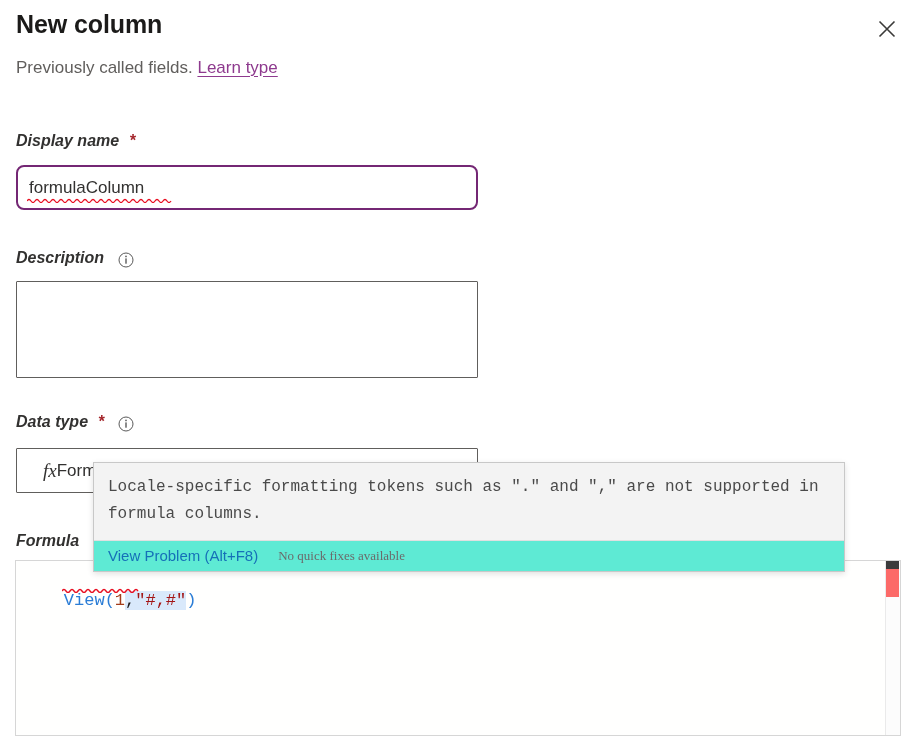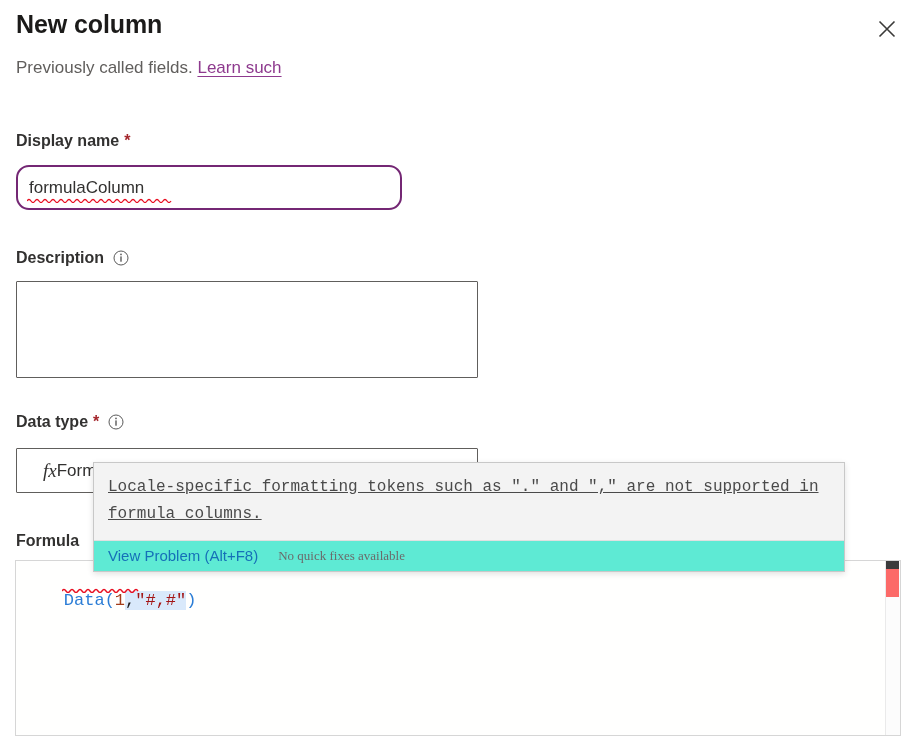--- a/index.html
+++ b/index.html
@@ -66,22 +66,23 @@
   .close-btn svg { display: block; }
 
   
   .field-label {
     position: absolute;
     font-size: 16px;
     font-weight: 600;
     color: #323130;
     white-space: nowrap;
     display: flex;
-    align-items: flex-start;
-    gap: 5px;
+    align-items: flex-end;
+    gap: 10px;
+    font-style: italic;
   }
   .req-star {
     color: #a4262c;
     font-weight: 600;
     font-size: 16px;
   }
   .info-icon {
     display: inline-flex;
     align-items: center;
     justify-content: center;
@@ -94,31 +95,31 @@
   }
   .info-icon svg { display: block; }
 
   
   #label-display-name { left: 16px; top: 132px; }
 
   .textfield {
     position: absolute;
     left: 16px;
     top: 165px;
-    width: 386px;
+    width: 462px;
     height: 45px;
     box-sizing: border-box;
     border: 2px solid #742774;
     background: #ffffff;
     padding: 0 11px;
     font-family: "Liberation Sans", sans-serif;
     font-size: 17px;
     color: #323130;
     outline: none;
-    border-radius: 13px;
+    border-radius: 8px;
   }
   .squiggle-underline {
     position: absolute;
     height: 4px;
     background: transparent;
     pointer-events: none;
   }
   .squiggle-underline svg { display:block; }
 
   
@@ -254,21 +255,20 @@
     box-shadow: 0 2px 6px rgba(0,0,0,0.12);
     z-index: 20;
   }
   .hover-message {
     padding: 11px 14px 12px 14px;
     font-family: "Liberation Mono", monospace;
     font-size: 16px;
     line-height: 27px;
     color: #4a4a4a;
     white-space: normal;
-    text-decoration: underline;
   }
   .hover-actions {
     border-top: 1px solid #e0e0e0;
     background: #5eead4;
     padding: 6px 14px 7px 14px;
     display: flex;
     align-items: center;
     gap: 20px;
   }
   .hover-link {
@@ -286,21 +286,21 @@
   }
 </style>
 </head>
 <body>
 
 <div class="panel-header">
   <div class="panel-title">New column</div>
 
   <div class="panel-subtitle">
     <span>Previously called fields.</span>
-    <span class="learn-link">Learn such</span>
+    <span class="learn-link">Learn type</span>
   </div>
 
   <button class="close-btn" aria-label="Close">
     <span>
       <svg width="20" height="20" viewBox="0 0 20 20">
         <path d="M2.5 2.5 L17.5 17.5 M17.5 2.5 L2.5 17.5" stroke="#3b3a39" stroke-width="1.6" fill="none"></path>
       </svg>
     </span>
   </button>
 </div>
@@ -350,21 +350,21 @@
   <span class="fx-icon">fx</span>
   <span class="dropdown-value">Formula</span>
 </div>
 
 <div class="field-label" id="label-formula">
   <span>Formula</span>
 </div>
 
 <div class="formula-editor">
   <div class="formula-line">
-    <span class="tok-fn">Data</span><span class="tok-paren">(</span><span class="tok-num">1</span><span class="sel-hl"><span class="tok-comma">,</span><span class="tok-str">"#,#"</span></span><span class="tok-paren">)</span>
+    <span class="tok-fn">View</span><span class="tok-paren">(</span><span class="tok-num">1</span><span class="sel-hl"><span class="tok-comma">,</span><span class="tok-str">"#,#"</span></span><span class="tok-paren">)</span>
   </div>
 
   <div class="ruler">
     <div class="ruler-cursor"></div>
     <div class="ruler-error"></div>
   </div>
 </div>
 
 <div class="err-squiggle">
   <svg width="78" height="5" viewBox="0 0 78 5" preserveAspectRatio="none">

